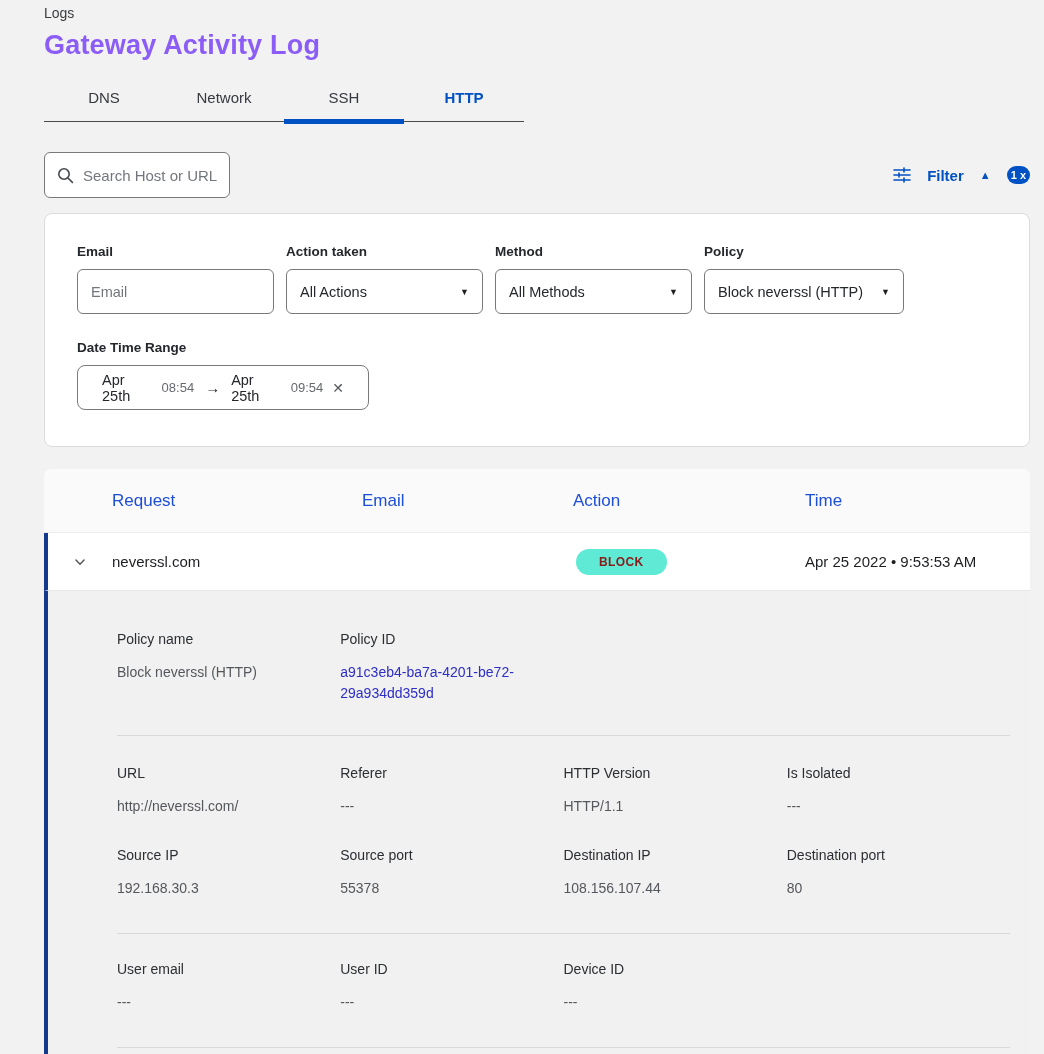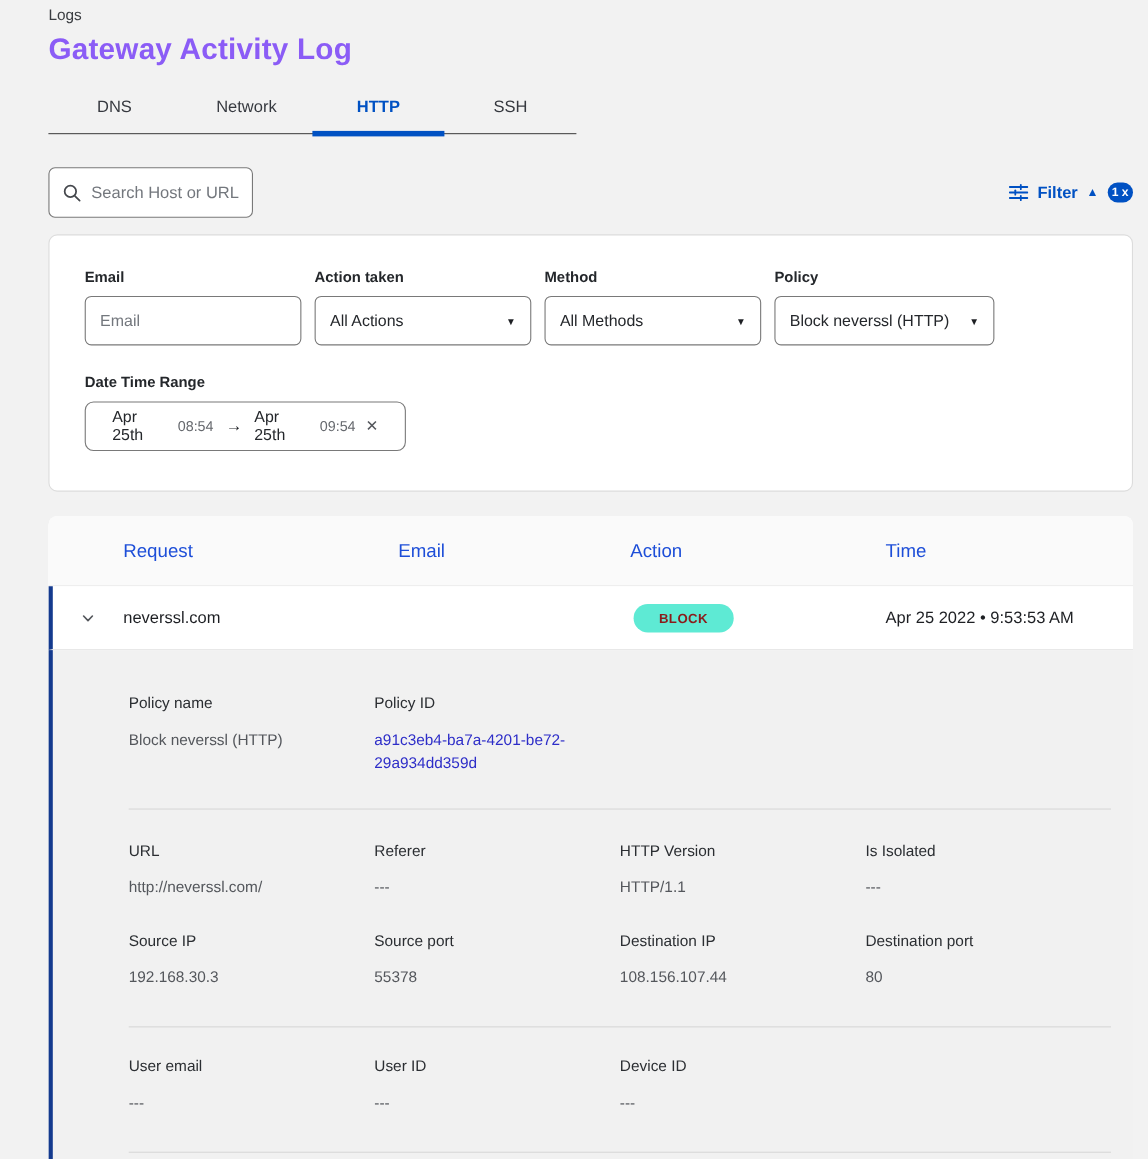--- a/index.html
+++ b/index.html
@@ -20,21 +20,21 @@
   .tab.active { color:#0051c3; font-weight:700; }
   .tabs-underline { position:relative; width:480px; height:1px; background:#4a4a4a; }
   .tabs-underline .active-bar { position:absolute; left:240px; top:-2px; width:120px; height:5px; background:#0051c3; }
 
   
   .toolbar { margin-top:30px; display:flex; justify-content:space-between; align-items:center; }
   .search-box { width:186px; height:46px; background:#fff; border:1px solid #797979; border-radius:6px;
     display:flex; align-items:center; padding:0 12px; gap:9px; }
   .search-box input { border:none; outline:none; flex:1; font-size:15px; color:#202124; font-family:inherit; background:transparent; }
   .search-box input::placeholder { color:#73777d; }
-  .filter-group { display:flex; align-items:center; gap:8px; }
+  .filter-group { display:flex; align-items:center; gap:16px; }
   .filter-label { font-size:15px; font-weight:700; color:#0051c3; }
   .filter-caret { font-size:11px; color:#0051c3; }
   .filter-count { background:#0051c3; color:#fff; font-size:11px; font-weight:700;
     padding:3px 4px; border-radius:10px; }
 
   
   .filter-panel { margin-top:15px; background:#fff; border:1px solid #dcdcdc; border-radius:8px;
     padding:30px 32px 36px; }
   .field-row { display:flex; gap:12px; }
   .field label { display:block; font-size:13.5px; font-weight:700; color:#24272b; margin-bottom:10px; }
@@ -82,22 +82,22 @@
 <body>
 
 <div class="container">
 
   <div class="breadcrumb">Logs</div>
   <div class="page-title">Gateway Activity Log</div>
 
   <div class="tabs">
     <div class="tab">DNS</div>
     <div class="tab">Network</div>
+    <div class="tab">SSH</div>
     <div class="tab active">HTTP</div>
-    <div class="tab">SSH</div>
   </div>
   <div class="tabs-underline">
     <div class="active-bar"></div>
   </div>
 
   <div class="toolbar">
     <div class="search-box">
       <span>
         <svg width="17" height="17" viewBox="0 0 17 17">
             <circle cx="7" cy="7" r="5.2" fill="none" stroke="#45484d" stroke-width="1.6"></circle>

